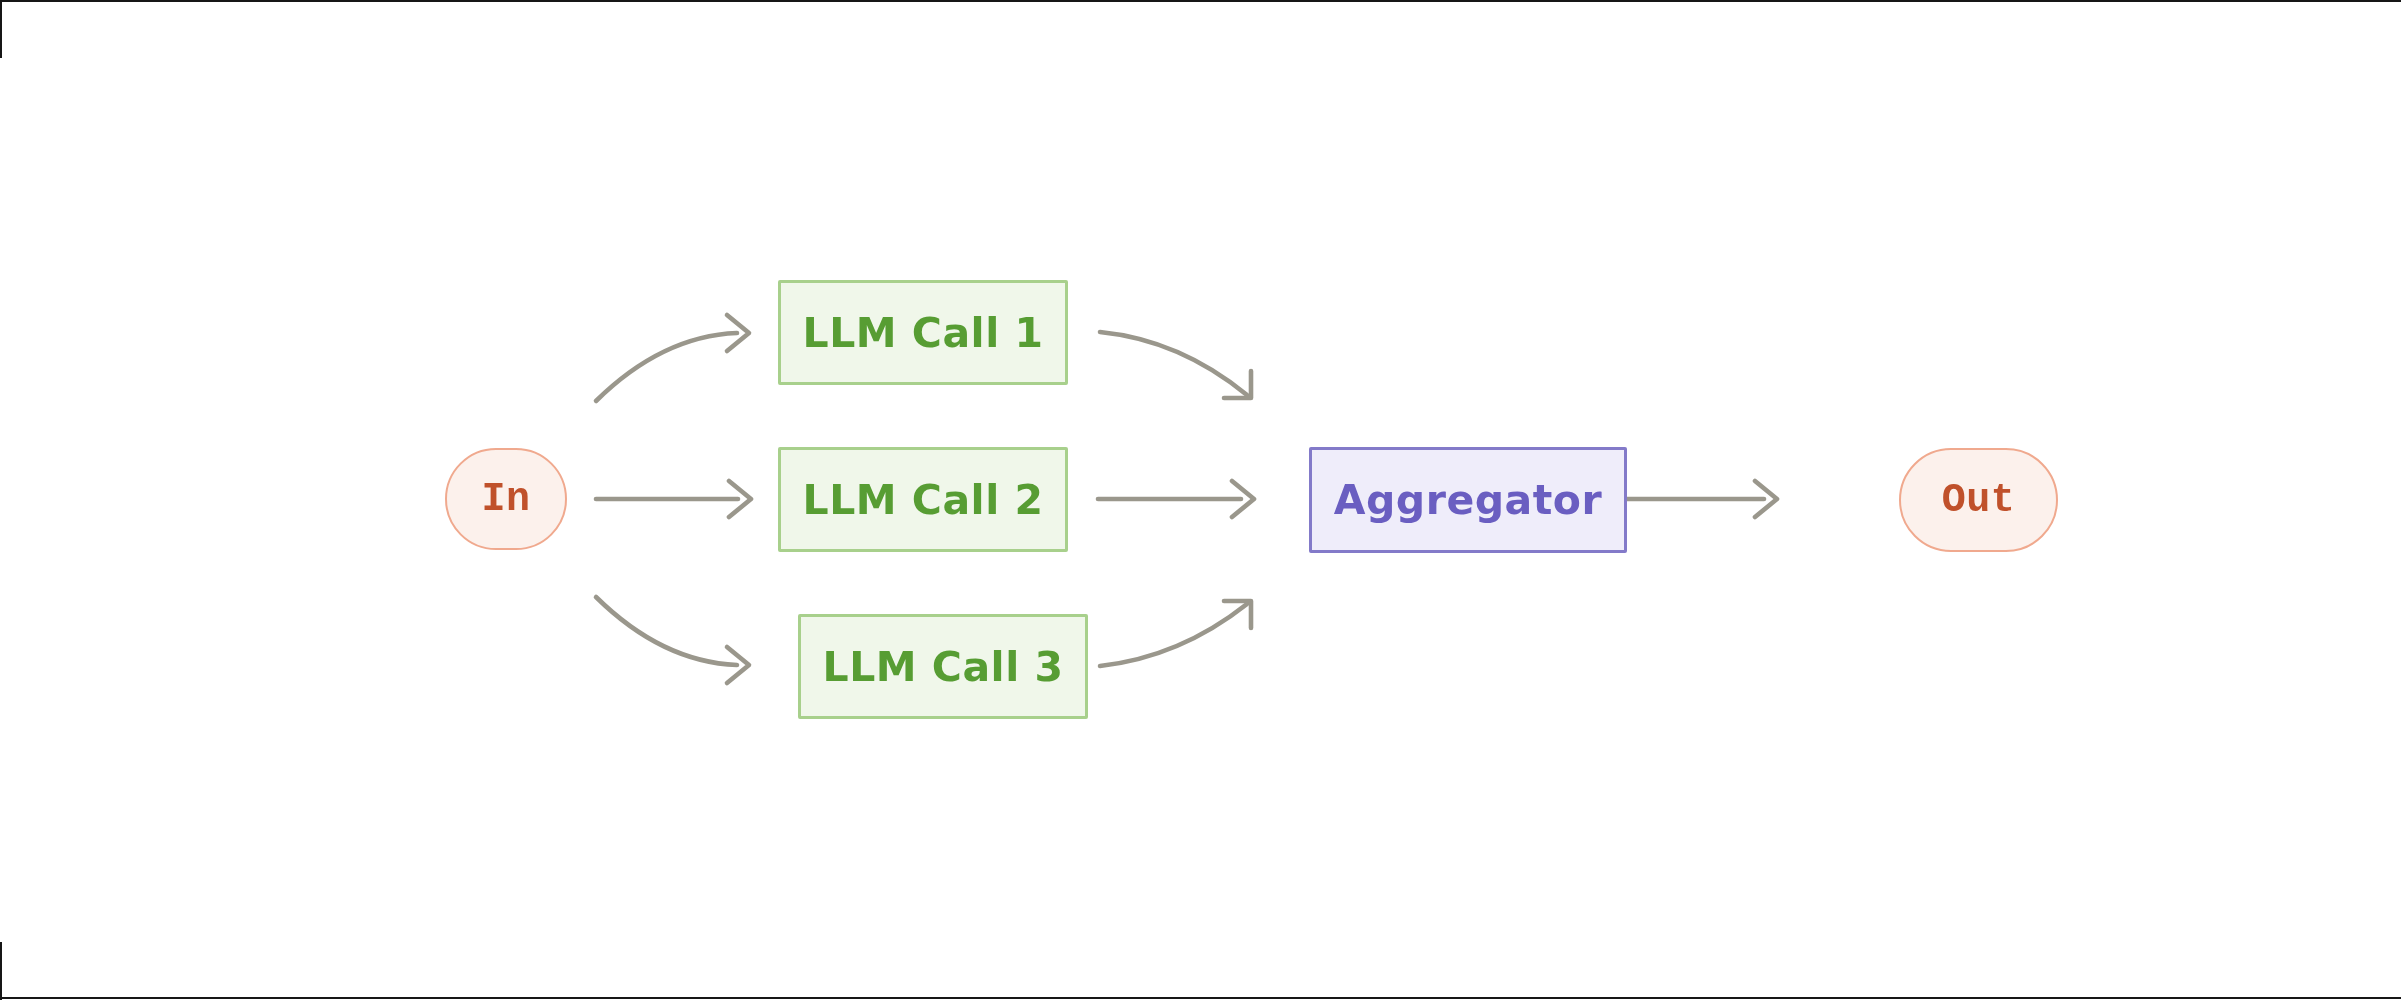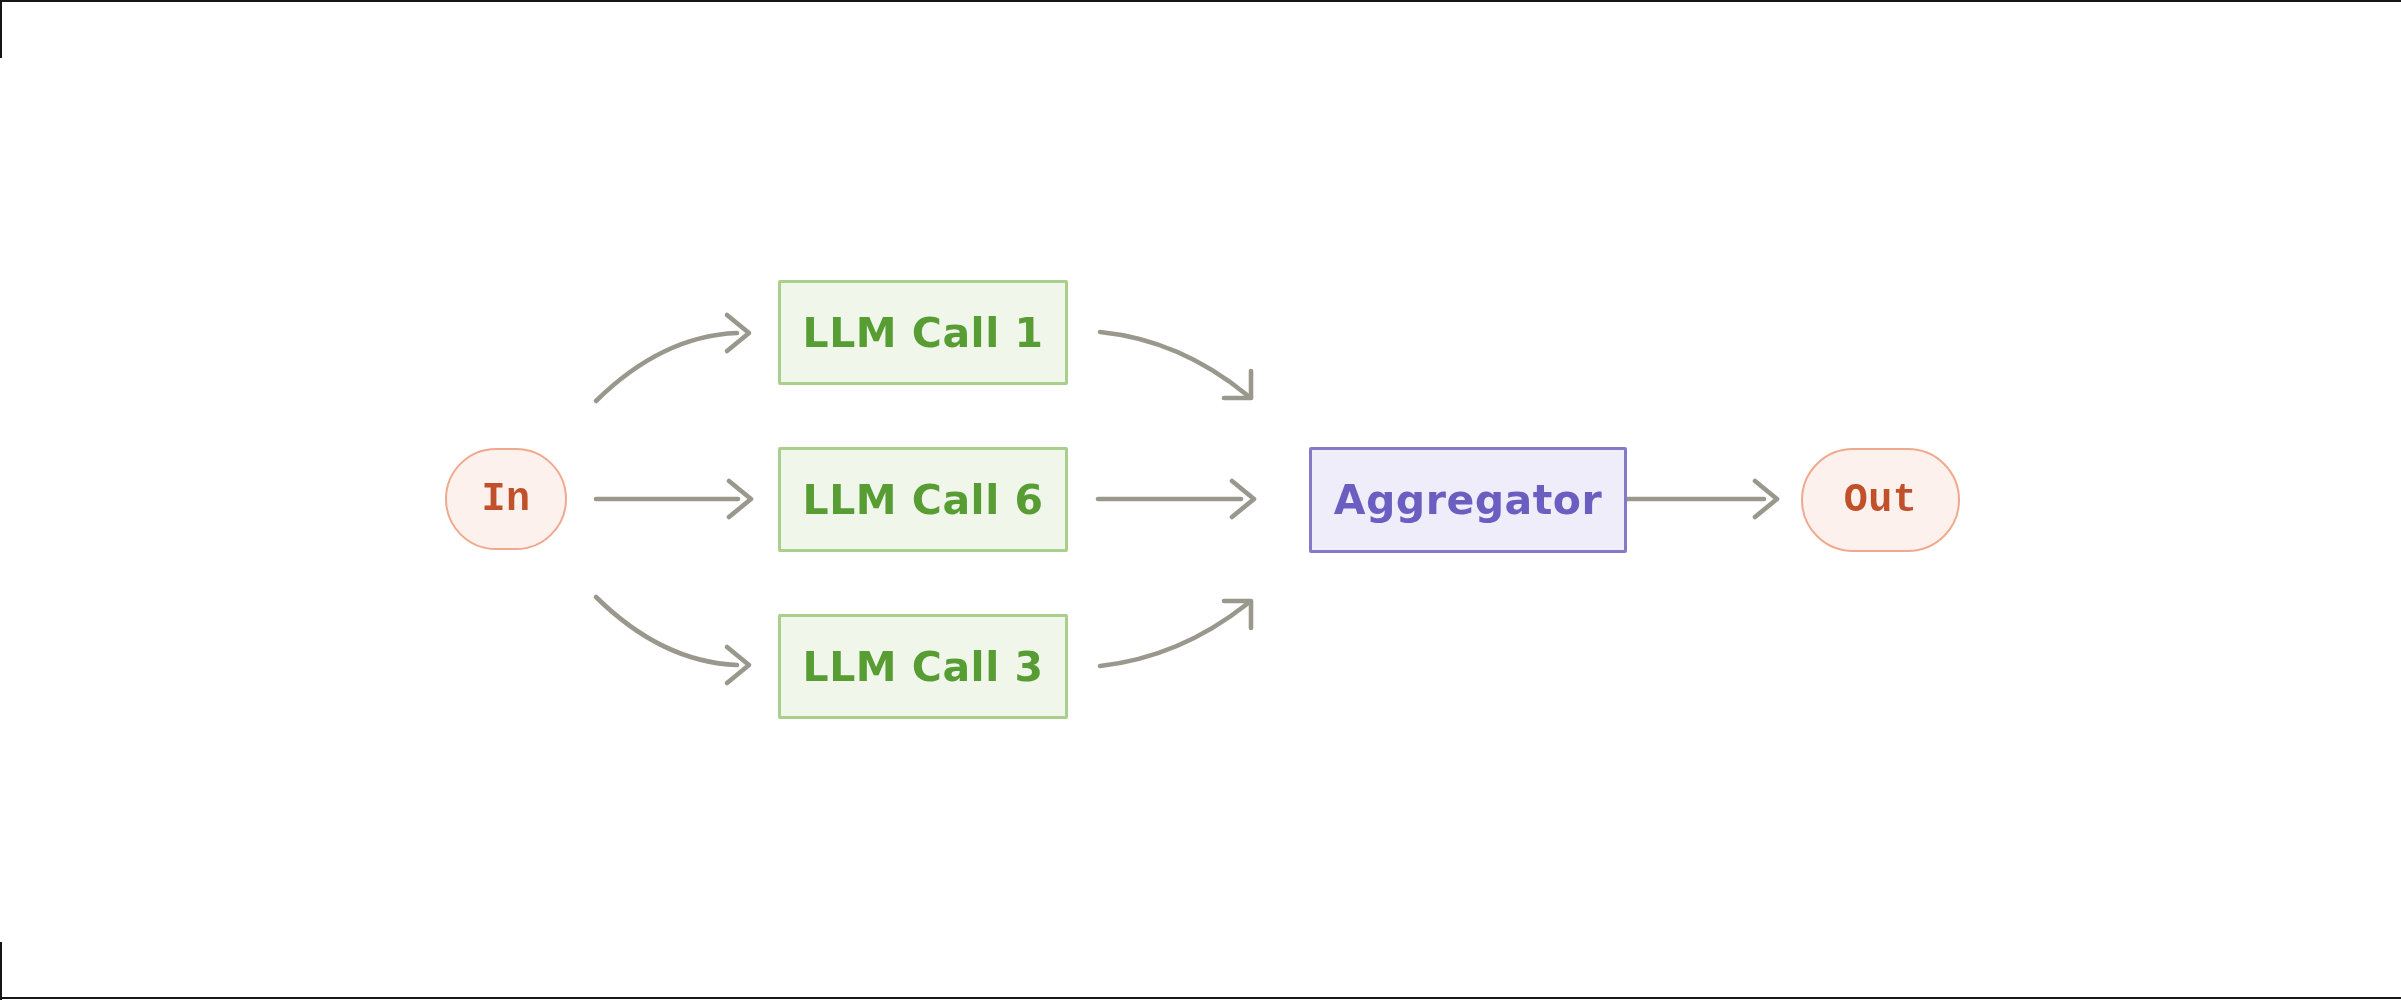--- a/index.html
+++ b/index.html
@@ -48,36 +48,36 @@
     letter-spacing: 0.5px;
   }
   .terminal {
     background: var(--terminal-fill, #fcf1ec);
     border: 2.5px solid var(--terminal-border, #f0a98e);
     color: var(--terminal-text, #c0512b);
     font-size: 40px;
     font-family: Liberation Mono, monospace;
   }
   .node-in  { left: 445px; top: 448px; width: 122px; height: 102px; border-radius: 51px; }
-  .node-out { left: 1801px; top: 448px; width: 159px; height: 104px; border-radius: 52px; }
+  .node-out { left: 1899px; top: 448px; width: 159px; height: 104px; border-radius: 52px; }
 
   .llm-box {
     left: 778px;
     width: 290px;
     height: 105px;
     background: var(--llm-fill, #f0f7ea);
     border: 3px solid var(--llm-border, #a8d08c);
     border-radius: 2px;
     color: var(--llm-text, #579d33);
     font-size: 41px;
     align-items: center;
   }
   .llm-1 { top: 280px; }
   .llm-2 { top: 447px; }
-  .llm-3 { top: 614px; }
+  .llm-3 { top: 614px; margin-left: 20px; }
 
   .node-aggregator {
     left: 1280px;
     top: 447px;
     width: 318px;
     height: 106px;
     background: var(--aggregator-fill, #efedfa);
     border: 3px solid var(--aggregator-border, #837ac9);
     border-radius: 2px;
     color: var(--aggregator-text, #6a5ec1);
@@ -121,21 +121,21 @@
 
   <div class="node terminal node-in">
     <span>In</span>
   </div>
 
   <div class="node llm-box llm-1">
     <span>LLM Call 1</span>
   </div>
 
   <div class="node llm-box llm-2">
-    <span>LLM Call 6</span>
+    <span>LLM Call 2</span>
   </div>
 
   <div class="node llm-box llm-3">
     <span>LLM Call 3</span>
   </div>
 
   <div class="node node-aggregator">
     <span>Aggregator</span>
   </div>
 

